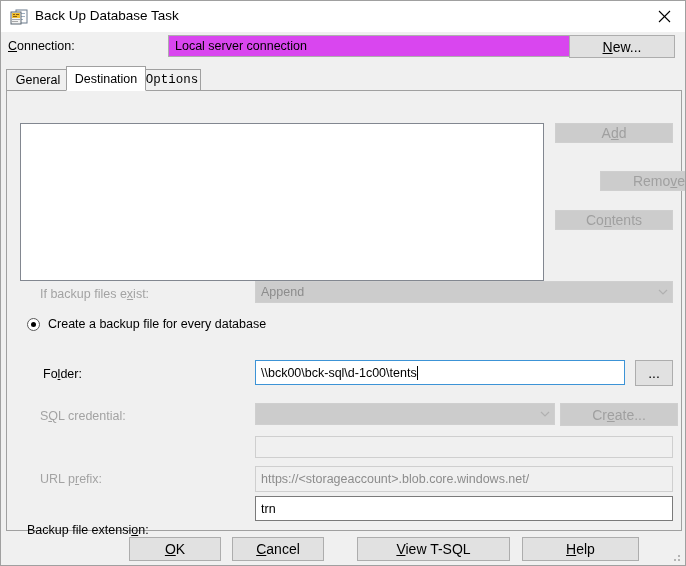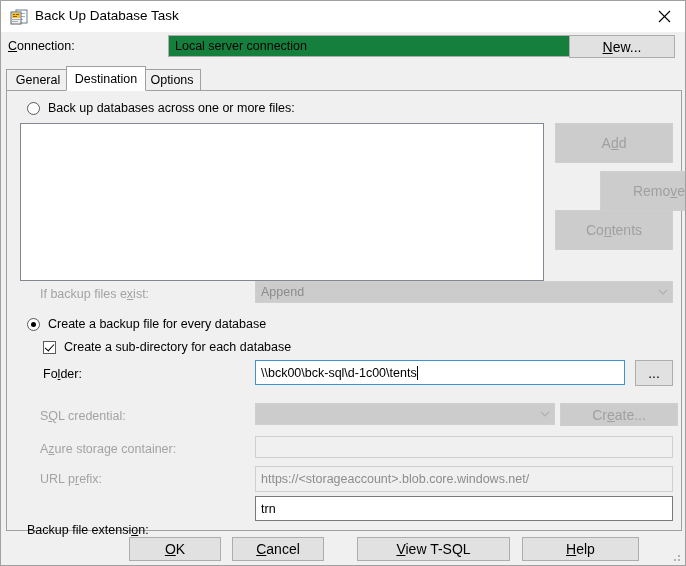--- a/index.html
+++ b/index.html
@@ -58,21 +58,21 @@
   .conn-label {
     position: absolute;
     left: 7px; top: 38px;
     font-size: 12.5px;
   }
   .conn-combo {
     position: absolute;
     left: 167px; top: 34px;
     width: 468px; height: 22px;
     box-sizing: border-box;
-    background: #15803d;
+    background: #d946ef;
     border: 1px solid #adadad;
     display: flex;
     align-items: center;
   }
   .conn-combo .val {
     padding-left: 6px;
     font-size: 12.5px;
     color: #000;
     white-space: nowrap;
     flex: 1;
@@ -197,21 +197,21 @@
     position: absolute;
     left: 13px; top: 32px;
     width: 524px; height: 158px;
     box-sizing: border-box;
     background: #ffffff;
     border: 1px solid #828790;
   }
   .side-btn {
     position: absolute;
     left: 548px;
-    width: 118px; height: 40px;
+    width: 118px; height: 20px;
   }
 
   
   .lbl {
     position: absolute;
     font-size: 12.5px;
     white-space: nowrap;
   }
   .lbl.dis { color: #a3a3a3; }
 
@@ -328,31 +328,27 @@
       <span><u>N</u>ew...</span>
     </div>
 
   <div class="tabstrip">
     <div class="tab" style="left:0px;width:64px;">
       <span>General</span>
     </div>
     <div class="tab active" style="left:60px;width:80px;">
       <span>Destination</span>
     </div>
-    <div class="tab" style="left:137px;width:58px;">
+    <div class="tab" style="left:137px;width:58px;font-family:Liberation Mono, monospace;">
       <span>Options</span>
     </div>
   </div>
 
   <div class="tabpage">
 
-    <div class="radio-row" style="left:20px; top:10px;">
-      <span class="radio"></span>
-      <span>Back up databases across one or more files:</span>
-    </div>
 
     <div class="listbox"></div>
 
     <div class="btn side-btn disabled" style="top:32px;">
       <span>A<u>d</u>d</span>
     </div>
     <div class="btn side-btn disabled" style="top:80px;margin-left:45px;">
       <span>Remo<u>v</u>e</span>
     </div>
     <div class="btn side-btn disabled" style="top:119px;">
@@ -367,24 +363,20 @@
             <path d="M1 1 L5 5 L9 1" fill="none" stroke="#b0b0b0" stroke-width="1.2"></path>
           </svg>
       </span>
     </div>
 
     <div class="radio-row" style="left:20px; top:226px;">
       <span class="radio checked"></span>
       <span>Create a backup file for every database</span>
     </div>
 
-    <div class="radio-row" style="left:36px; top:249px;">
-      <span class="checkbox checked"></span>
-      <span>Create a sub-directory for each database</span>
-    </div>
 
     <span class="lbl" style="left:36px; top:276px;">Fo<u>l</u>der:</span>
     <div class="field focused" style="left:248px; top:269px; width:370px; height:25px;">
       <span class="txt">\\bck00\bck-sql\d-1c00\tents</span>
         <span class="caret"></span>
     </div>
     <div class="btn browse-btn" style="left:628px; top:269px;">
       <span>...</span>
     </div>
 
@@ -394,21 +386,20 @@
       <span class="combo-arrow">
         <svg width="10" height="7" viewBox="0 0 10 7">
             <path d="M1 1 L5 5 L9 1" fill="none" stroke="#b0b0b0" stroke-width="1.2"></path>
           </svg>
       </span>
     </div>
     <div class="btn create-btn disabled" style="left:553px; top:312px;">
       <span>Cr<u>e</u>ate...</span>
     </div>
 
-    <span class="lbl dis" style="left:33px; top:351px;">A<u>z</u>ure storage container:</span>
     <div class="field disabled-text" style="left:248px; top:345px; width:418px; height:22px;">
       <span class="txt"></span>
     </div>
 
     <span class="lbl dis" style="left:33px; top:381px;">URL p<u>r</u>efix:</span>
     <div class="field readonly-text" style="left:248px; top:375px; width:418px; height:26px;">
       <span class="txt">https://&lt;storageaccount&gt;.blob.core.windows.net/</span>
     </div>
 
     <span class="lbl" style="left:20px; top:412px;margin-top:20px;">Backup file extensi<u>o</u>n:</span>

